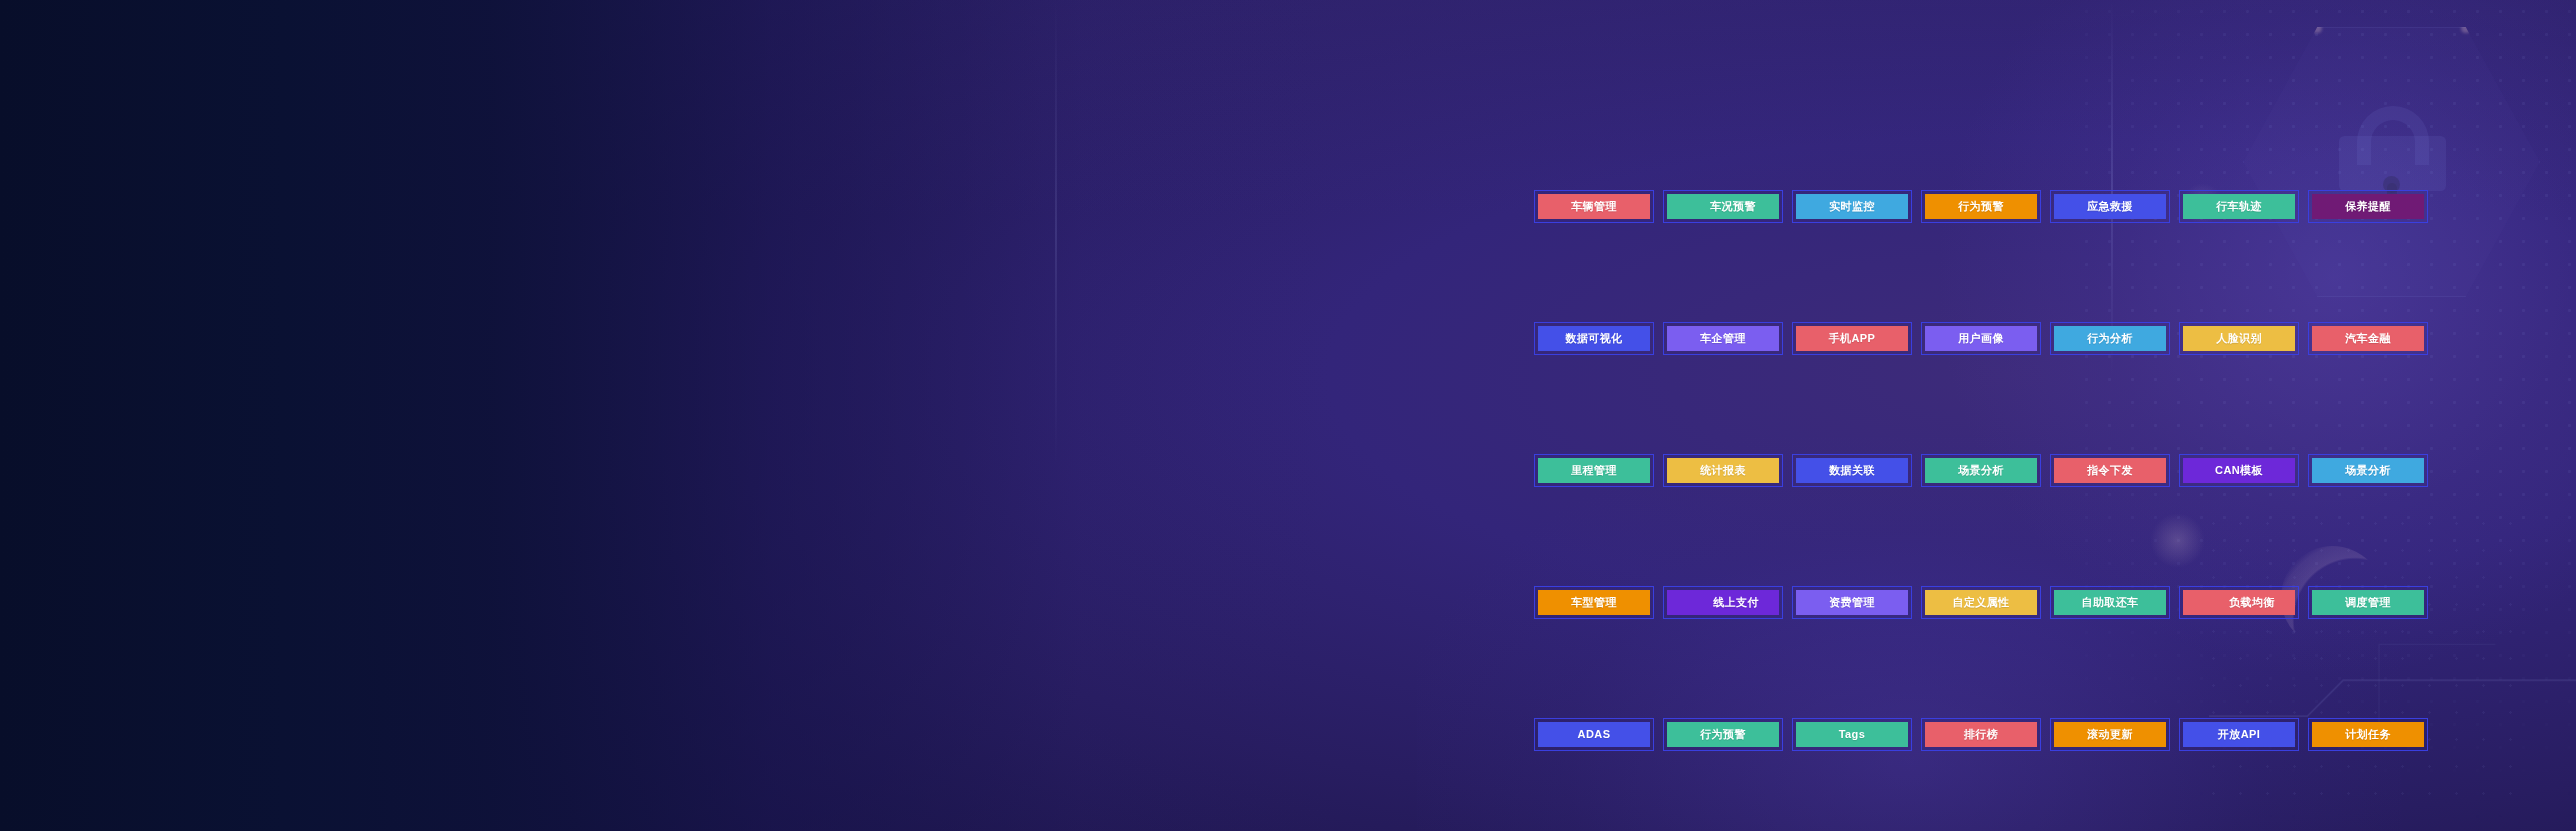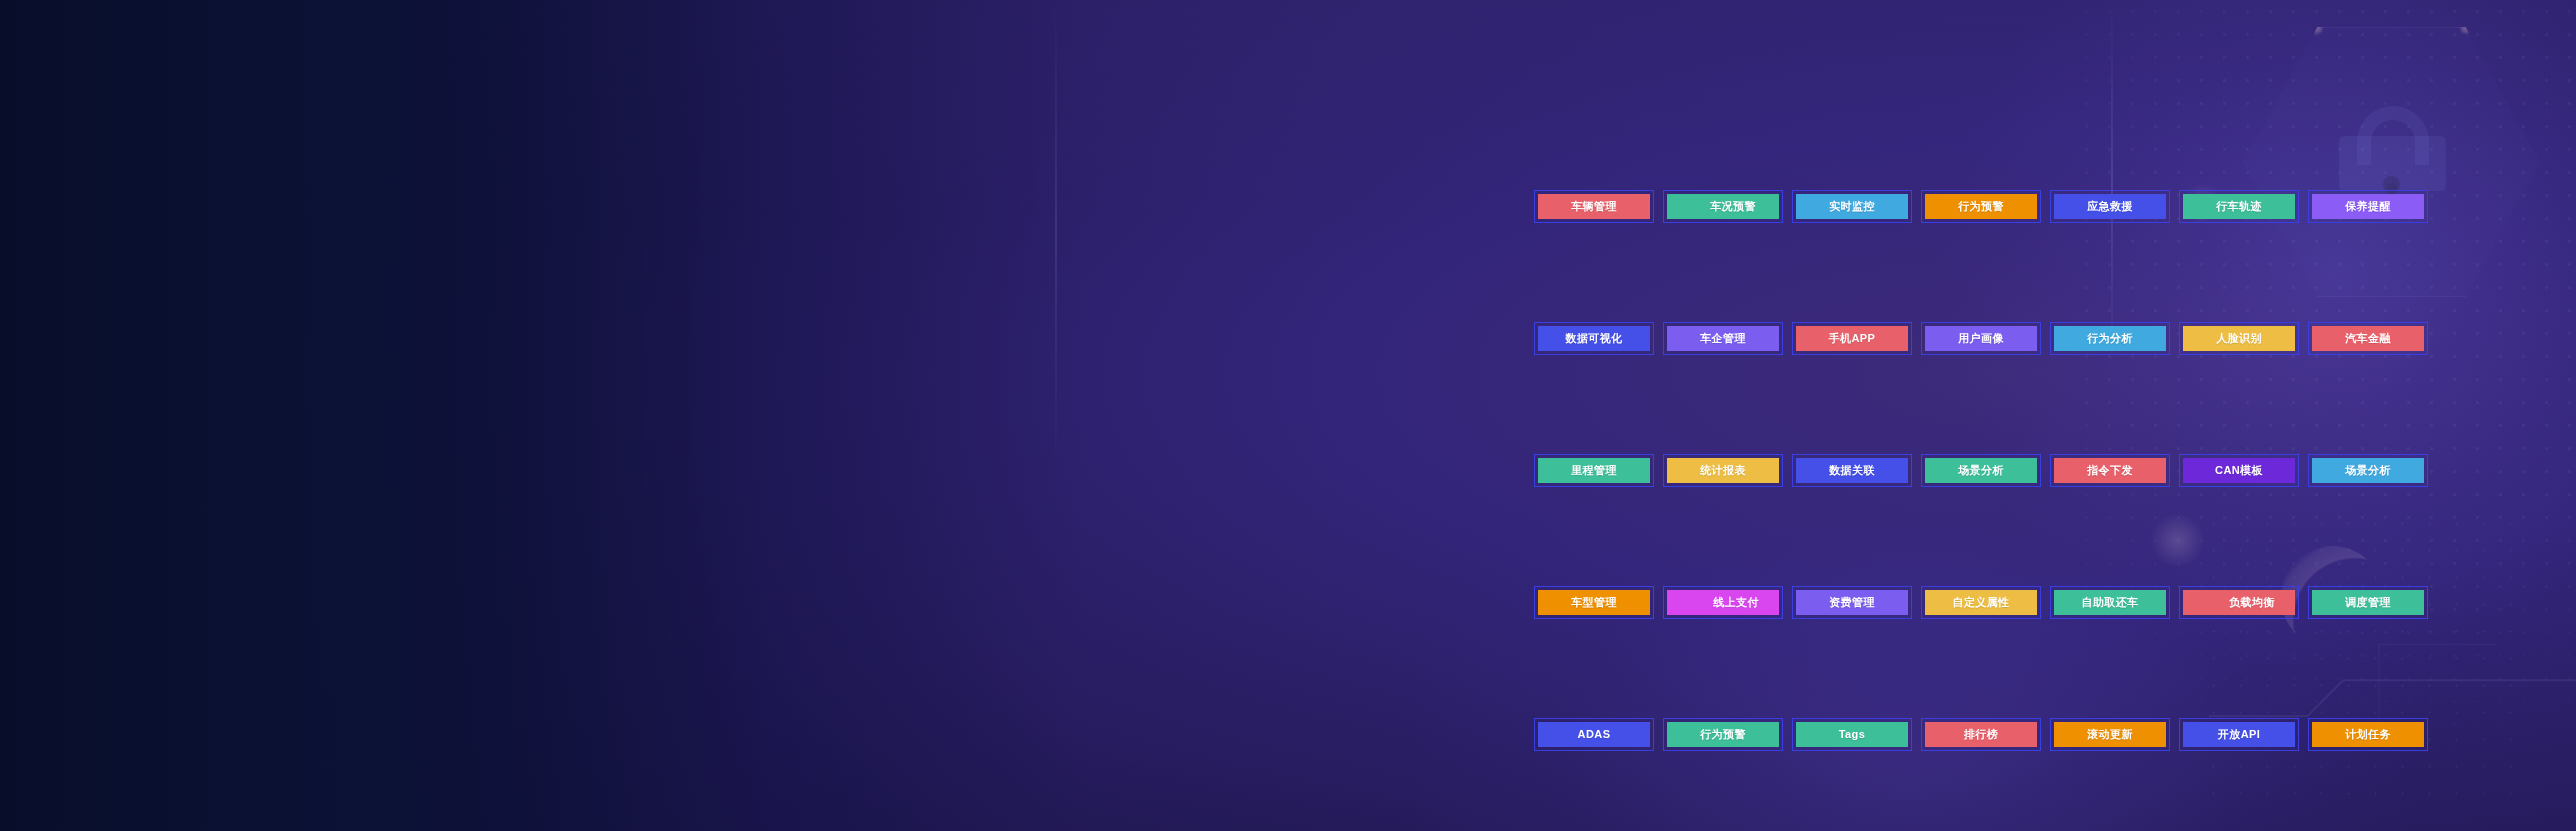--- a/index.html
+++ b/index.html
@@ -149,21 +149,21 @@
       <div class="tile">
         <div class="tile-inner" style="background: rgb(239, 144, 0);">行为预警</div>
       </div>
       <div class="tile">
         <div class="tile-inner" style="background: rgb(68, 80, 232);">应急救援</div>
       </div>
       <div class="tile">
         <div class="tile-inner" style="background: rgb(61, 191, 154);">行车轨迹</div>
       </div>
       <div class="tile">
-        <div class="tile-inner" style="background: #8b5cf6;">保养提醒</div>
+        <div class="tile-inner" style="background: #701a75;">保养提醒</div>
       </div>
       <div class="row-sp"></div>
       <div class="tile">
         <div class="tile-inner" style="background: rgb(68, 80, 232);">数据可视化</div>
       </div>
       <div class="tile">
         <div class="tile-inner" style="background: rgb(123, 94, 240);">车企管理</div>
       </div>
       <div class="tile">
         <div class="tile-inner" style="background: rgb(232, 96, 106);">手机APP</div>
@@ -200,21 +200,21 @@
         <div class="tile-inner" style="background: #6d28d9; text-align: center;">CAN模板</div>
       </div>
       <div class="tile">
         <div class="tile-inner" style="background: rgb(63, 169, 224);">场景分析</div>
       </div>
       <div class="row-sp"></div>
       <div class="tile">
         <div class="tile-inner" style="background: rgb(239, 144, 0);">车型管理</div>
       </div>
       <div class="tile">
-        <div class="tile-inner" style="background: #d946ef; padding-left: 26px;">线上支付</div>
+        <div class="tile-inner" style="background: #6d28d9; padding-left: 26px;">线上支付</div>
       </div>
       <div class="tile">
         <div class="tile-inner" style="background: rgb(123, 94, 240);">资费管理</div>
       </div>
       <div class="tile">
         <div class="tile-inner" style="background: rgb(237, 190, 67);">自定义属性</div>
       </div>
       <div class="tile">
         <div class="tile-inner" style="background: rgb(61, 191, 154);">自助取还车</div>
       </div>

